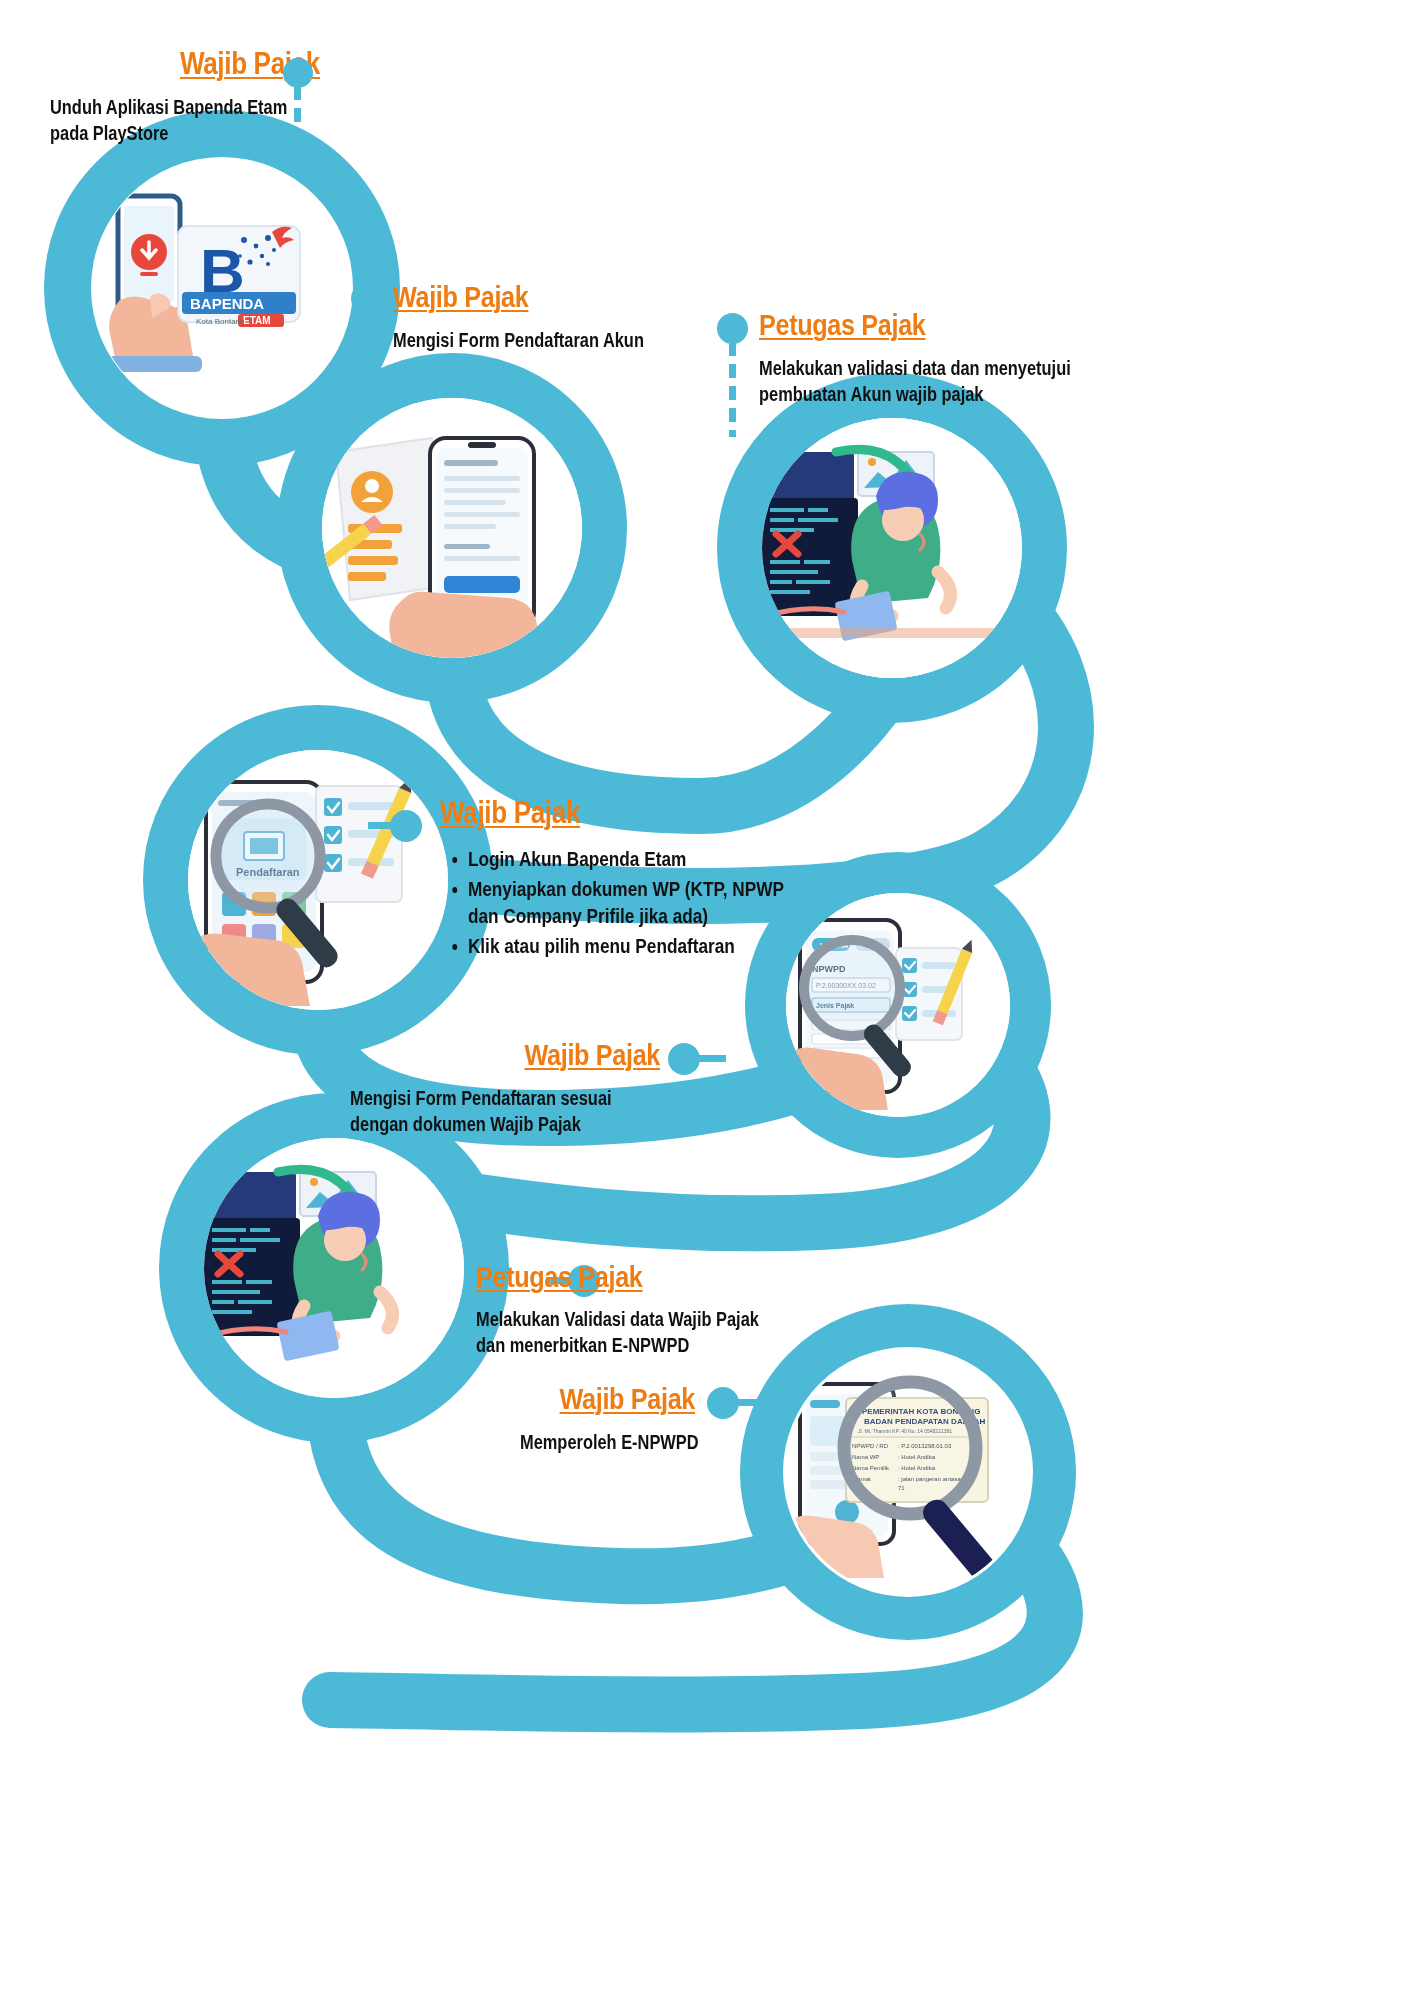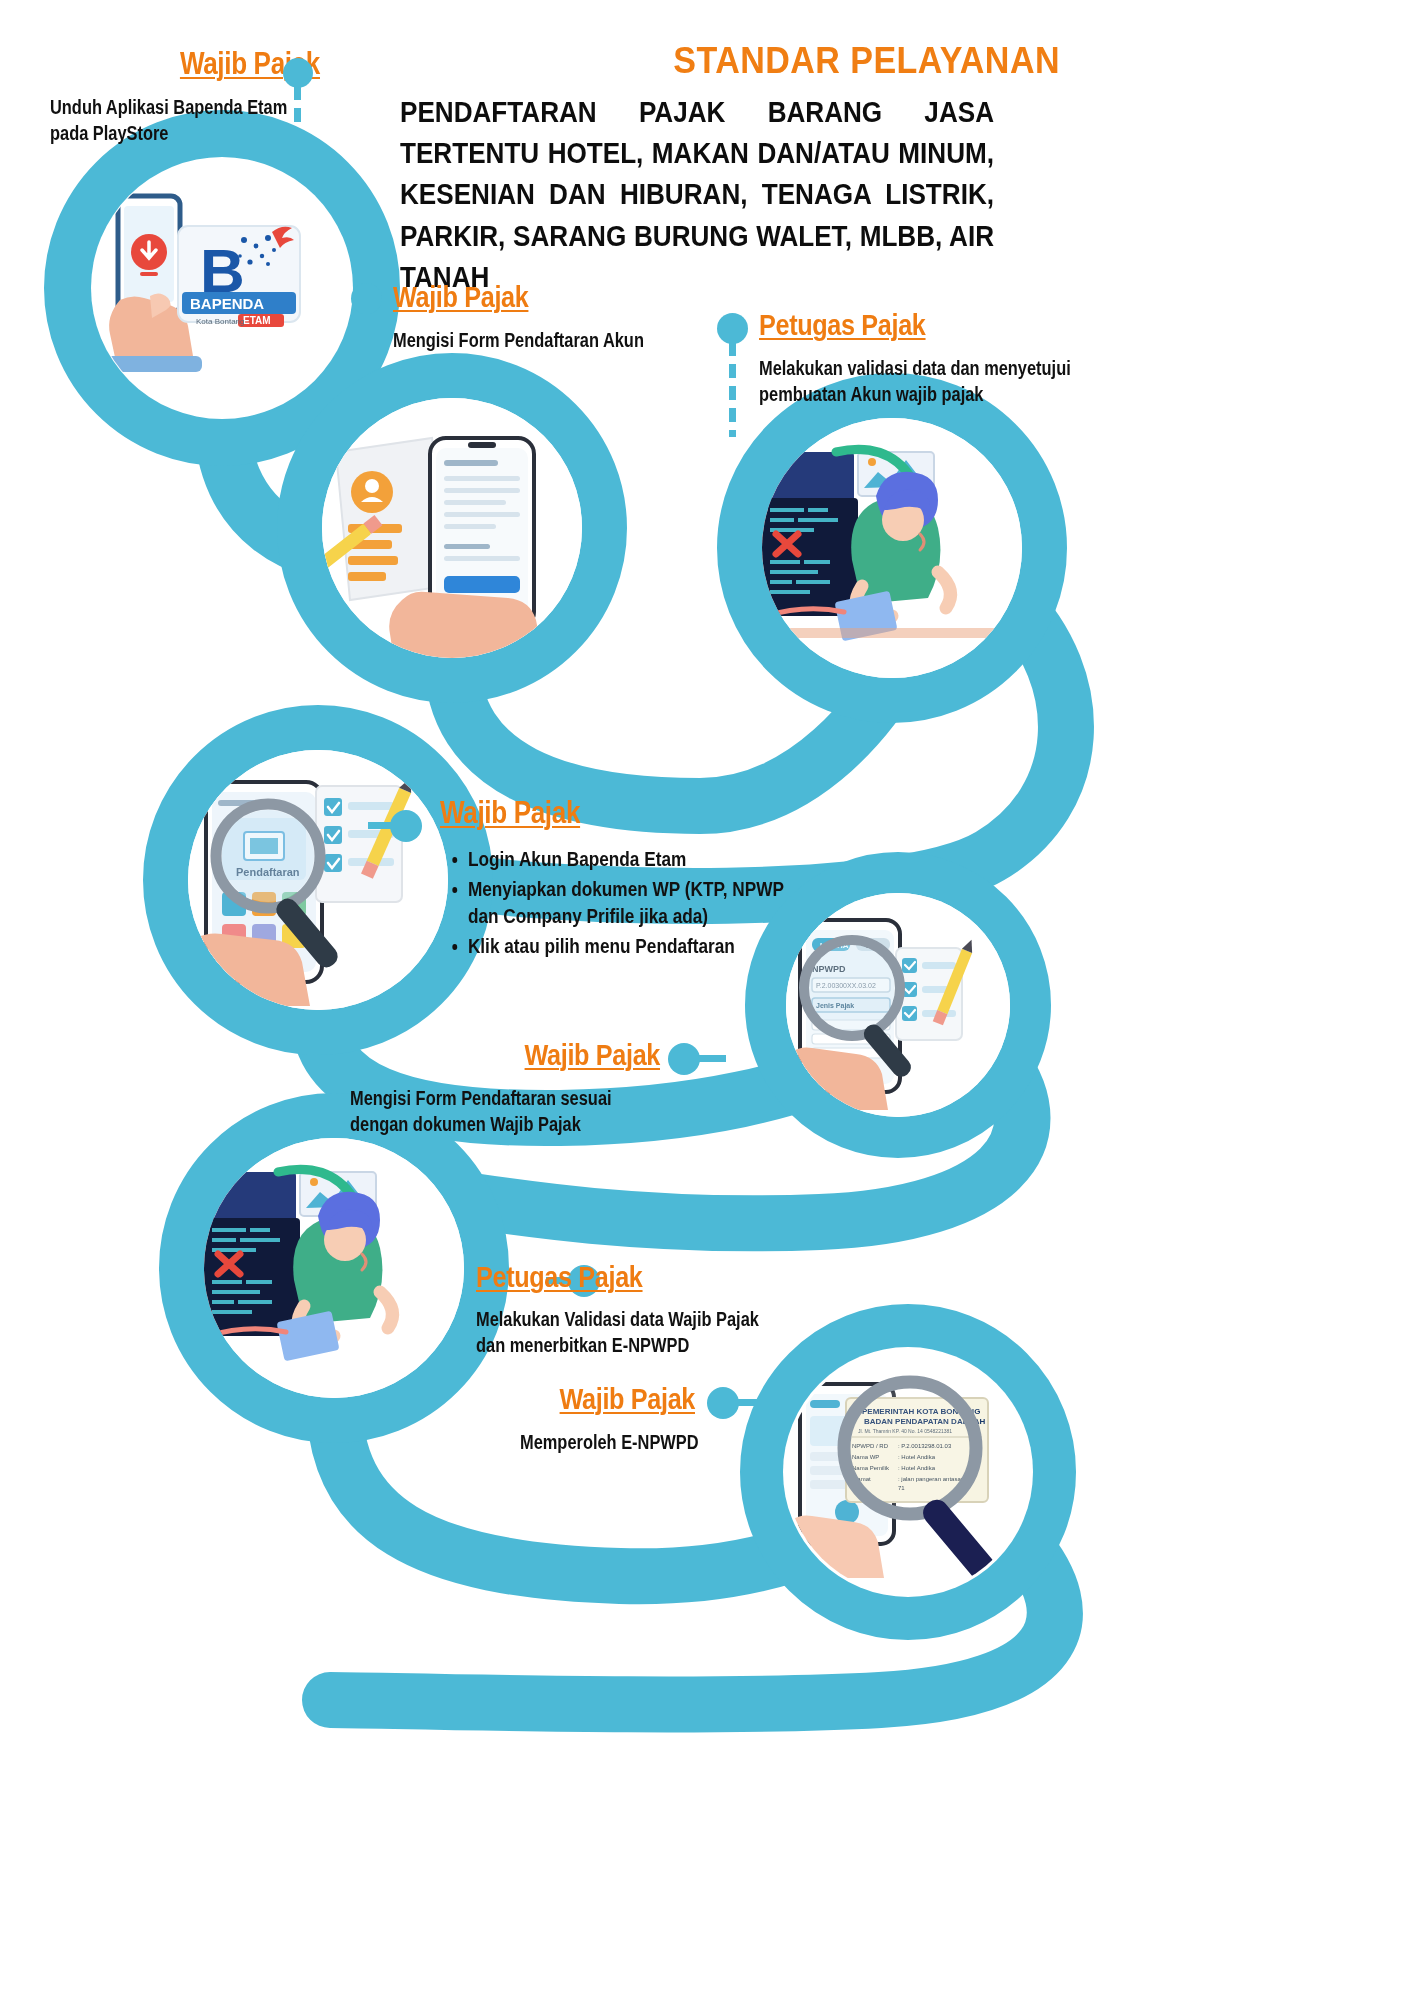--- a/index.html
+++ b/index.html
@@ -375,24 +375,20 @@
       <text x="898" y="1490" font-family="Liberation Sans, sans-serif" font-size="6" fill="#2a3a4a">71</text>
 
       <circle cx="910" cy="1448" r="66" fill="none" stroke="#8d98a4" stroke-width="13"></circle>
       <circle cx="910" cy="1448" r="59" fill="#ffffff" opacity="0.12"></circle>
       <rect x="946" y="1492" width="26" height="96" rx="12" fill="#1b1f52" transform="rotate(-40 959 1540)"></rect>
 
       <path d="M792 1520 q-12 14 -8 32 l4 26 h96 l-6 -36 q-6 -18 -24 -20 l-42 -6 q-12 -2 -20 4 z" fill="#f7c9b2"></path>
     </g>
   </svg>
 
-  <div id="header" style="left:400px; top:40px; width:660px;">
-    <div class="std">STANDAR PELAYANAN</div>
-    <div class="sub" style="margin-top:10px;">PENDAFTARAN  PAJAK  BARANG  JASA  TERTENTU  HOTEL,  MAKAN  DAN/ATAU  MINUM,  KESENIAN  DAN  HIBURAN,  TENAGA  LISTRIK,  PARKIR, SARANG BURUNG WALET, MLBB, AIR TANAH</div>
-  </div>
 
   <div class="label-block" style="left:50px; top:46px; width:270px;">
     <div class="role r-right" style="font-size:31px; text-align:right; width:320px; margin-left:-50px;">Wajib Pajak</div>
     <div class="desc" style="font-size:20px; margin-top:12px; width:330px;">Unduh Aplikasi Bapenda Etam pada PlayStore</div>
   </div>
   <div class="connector-dot" style="left:283px; top:58px; width:30px; height:30px;"></div>
   <div class="dashed-v" style="left:294px; top:86px; height:70px;"></div>
 
   <div class="connector-dot" style="left:351px; top:283px; width:31px; height:31px;"></div>
   <div class="dashed-v" style="left:363px; top:312px; height:88px;"></div>

